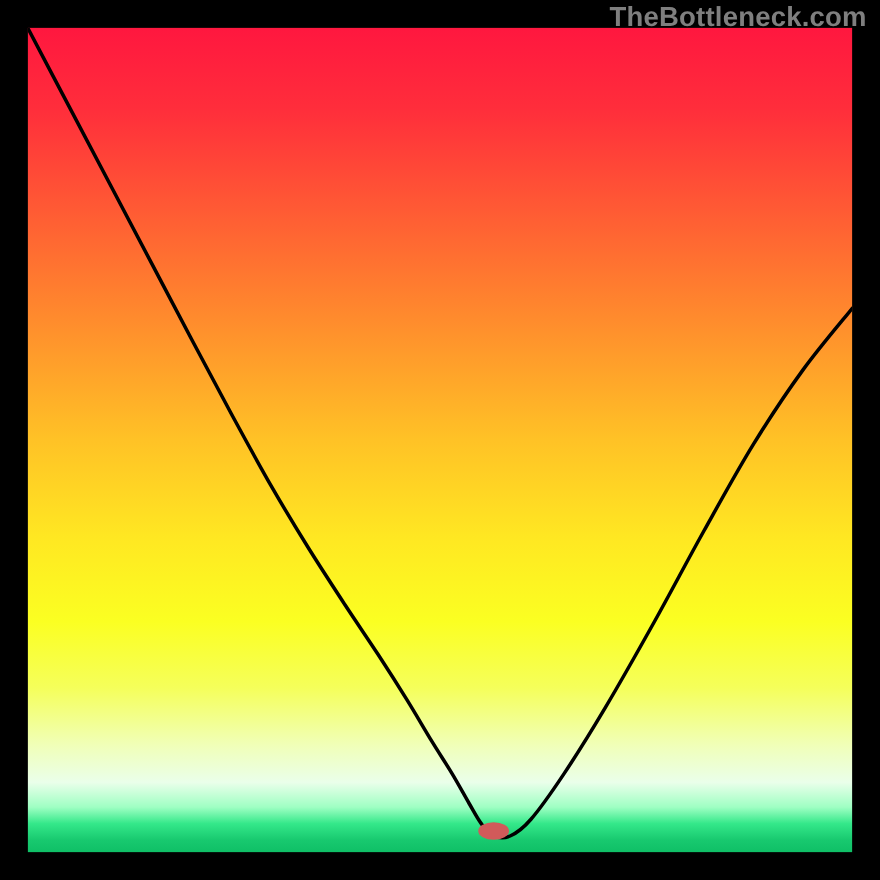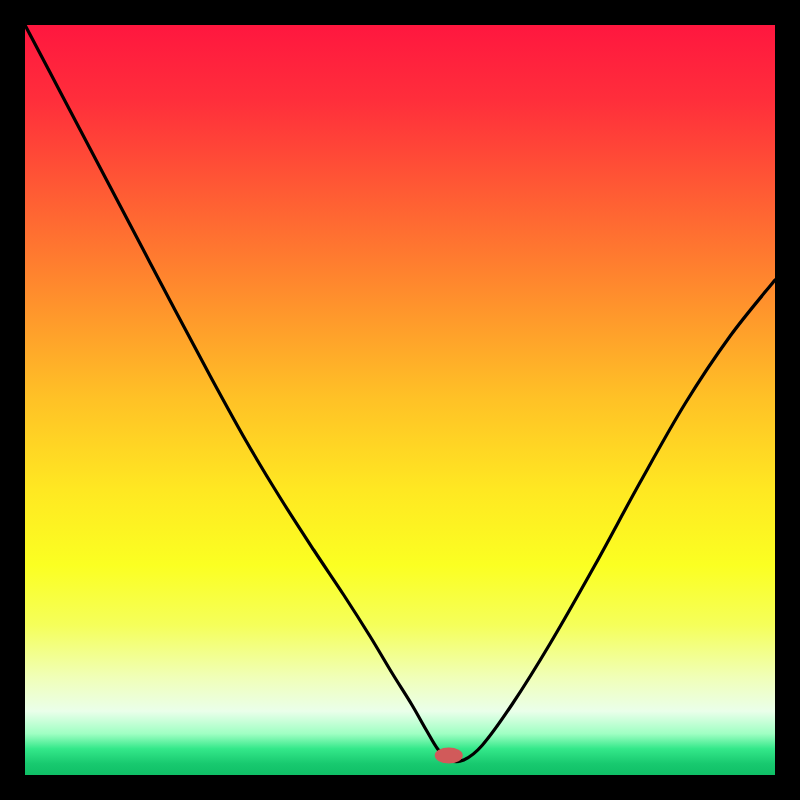--- a/index.html
+++ b/index.html
@@ -36,20 +36,21 @@
     overflow: hidden;
   }
   svg {
     display: block;
   }
 </style>
 </head>
 <body>
 
 <div class="frame">
+  <div class="watermark">TheBottleneck.com</div>
 
   <div class="plot">
     <svg id="plot-svg" width="750" height="750" viewBox="0 0 750 750" preserveAspectRatio="none">
       <defs>
         <linearGradient id="bg-grad" x1="0" y1="0" x2="0" y2="1">
             <stop offset="0.00%" stop-color="#ff173f"></stop>
             <stop offset="10.00%" stop-color="#ff2e3b"></stop>
             <stop offset="22.00%" stop-color="#ff5a34"></stop>
             <stop offset="35.00%" stop-color="#ff8a2d"></stop>
             <stop offset="50.00%" stop-color="#ffc226"></stop>

